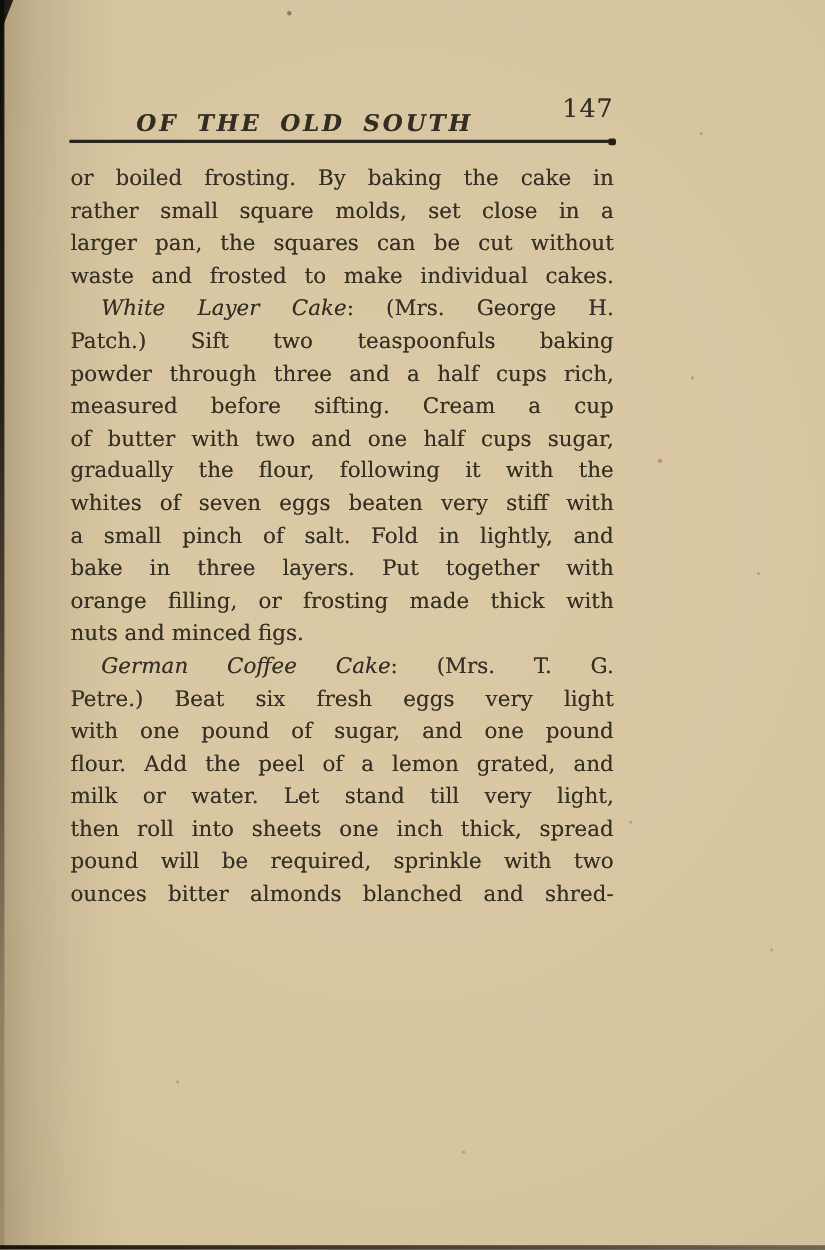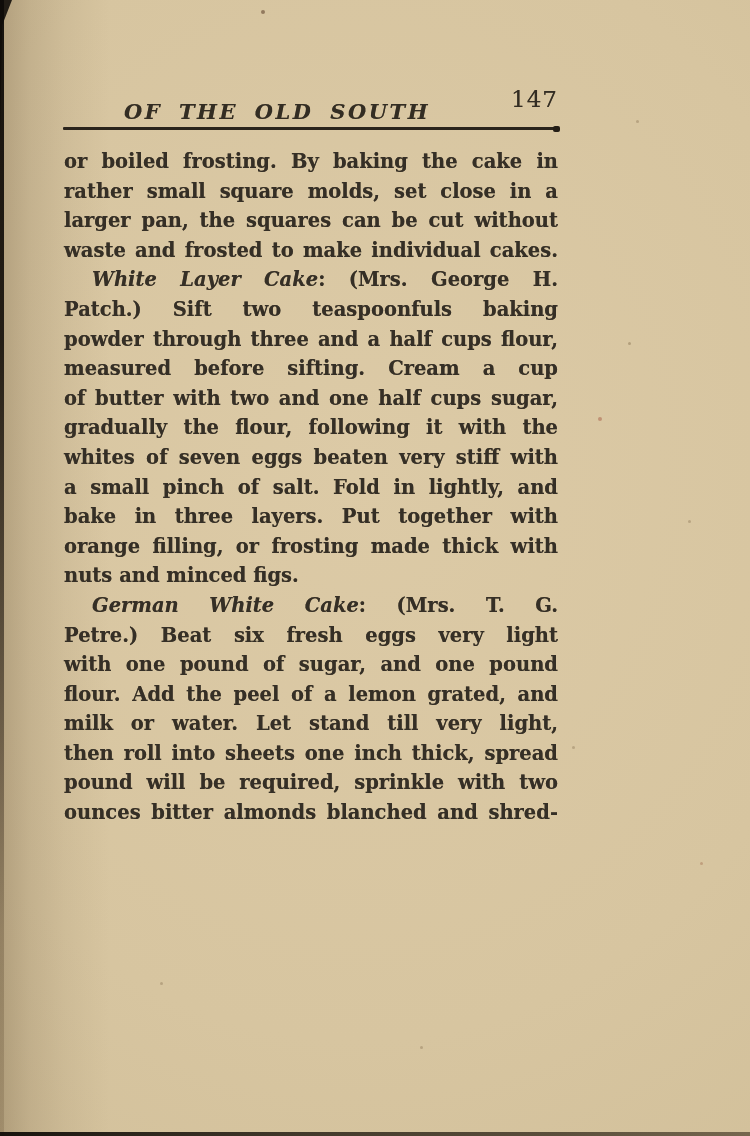--- a/index.html
+++ b/index.html
@@ -87,21 +87,21 @@
   
   .text-block {
     position: absolute; left: 64px; top: 147px; width: 494px;
     font-size: 19.5px;
     color: #352f26;
     text-shadow: 0 0 0.55px rgba(45,35,22,0.6);
   }
   .line {
     height: 29.6px; line-height: 29.6px;
     text-align: justify; text-align-last: justify;
-    overflow: visible; white-space: nowrap; font-weight: bold;
+    overflow: visible; white-space: nowrap;
   }
   .line.indent { text-indent: 28px; }
   .line.end { text-align-last: left; }
   .it { font-style: italic; }
 </style>
 </head>
 <body>
 
 <div class="scan">
   <div class="gutter-shade"></div>
@@ -130,30 +130,30 @@
   </div>
   <div class="header-rule"></div>
 
   <div class="text-block" id="body-text">
       <div class="line"><span>or boiled frosting.  By baking the cake in</span></div>
       <div class="line"><span>rather small square molds, set close in a</span></div>
       <div class="line"><span>larger pan, the squares can be cut without</span></div>
       <div class="line"><span>waste and frosted to make individual cakes.</span></div>
       <div class="line indent"><span class="it">White Layer Cake</span><span>:  (Mrs. George H.</span></div>
       <div class="line"><span>Patch.)  Sift two teaspoonfuls baking</span></div>
-      <div class="line"><span>powder through three and a half cups flour,</span></div>
+      <div class="line"><span>powder through three and a half cups rich,</span></div>
       <div class="line"><span>measured before sifting.  Cream a cup</span></div>
       <div class="line"><span>of butter with two and one half cups sugar,</span></div>
       <div class="line"><span>gradually the flour, following it with the</span></div>
       <div class="line"><span>whites of seven eggs beaten very stiff with</span></div>
       <div class="line"><span>a small pinch of salt.  Fold in lightly, and</span></div>
       <div class="line"><span>bake in three layers.  Put together with</span></div>
       <div class="line"><span>orange filling, or frosting made thick with</span></div>
       <div class="line end"><span>nuts and minced figs.</span></div>
-      <div class="line indent"><span class="it">German White Cake</span><span>:  (Mrs. T. G.</span></div>
+      <div class="line indent"><span class="it">German Coffee Cake</span><span>:  (Mrs. T. G.</span></div>
       <div class="line"><span>Petre.)  Beat six fresh eggs very light</span></div>
       <div class="line"><span>with one pound of sugar, and one pound</span></div>
       <div class="line"><span>flour.  Add the peel of a lemon grated, and</span></div>
       <div class="line"><span>milk or water.  Let stand till very light,</span></div>
       <div class="line"><span>then roll into sheets one inch thick, spread</span></div>
       <div class="line"><span>pound will be required, sprinkle with two</span></div>
       <div class="line"><span>ounces bitter almonds blanched and shred-</span></div>
     </div>
 </div>
 

